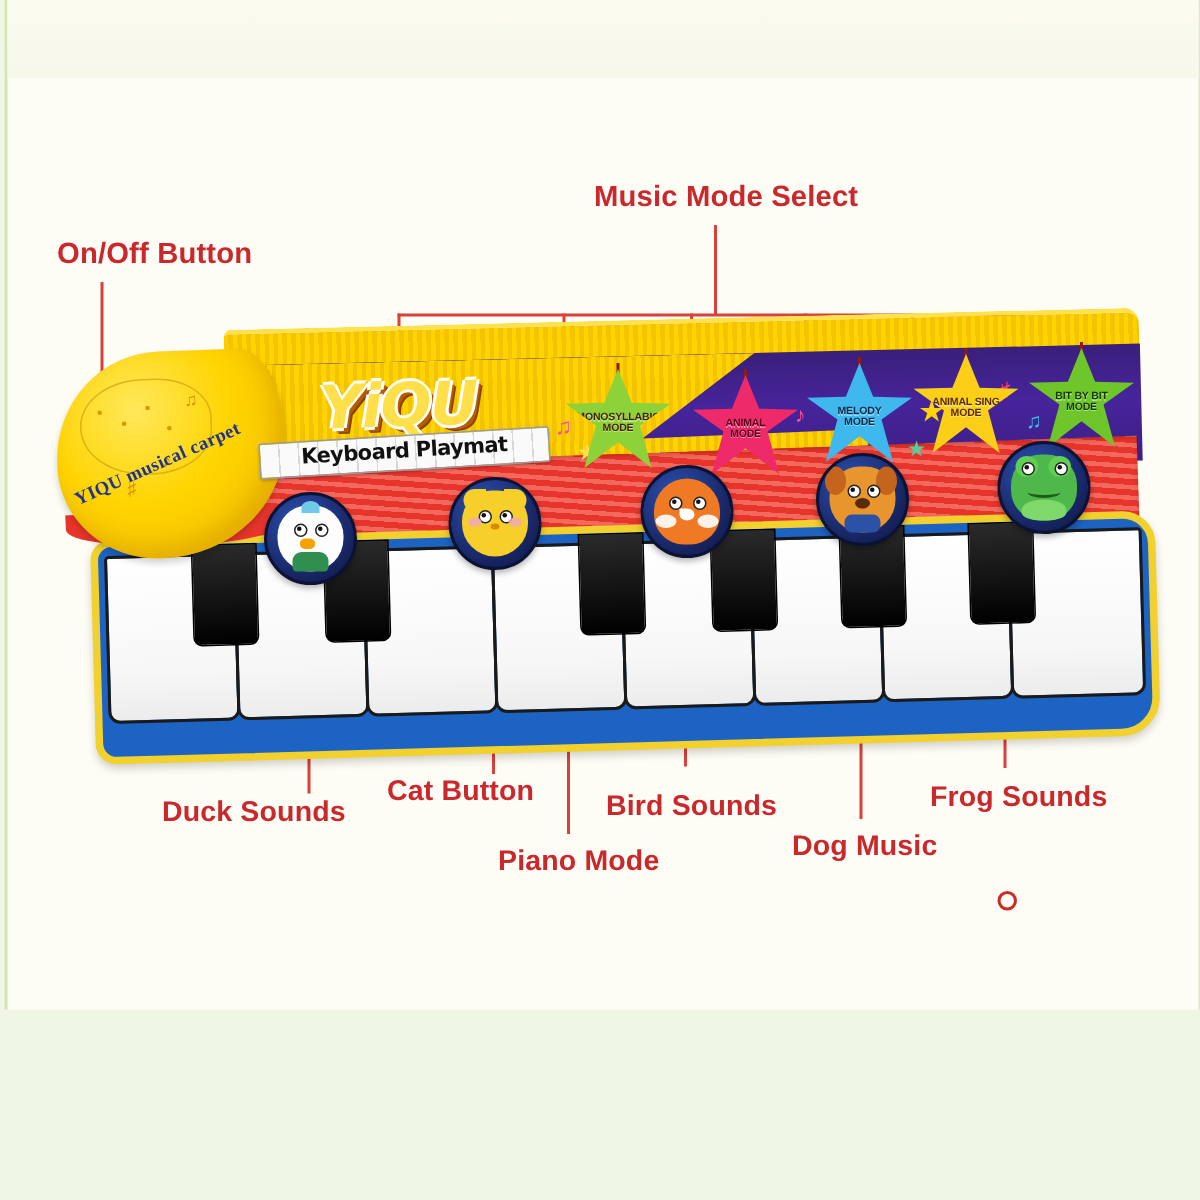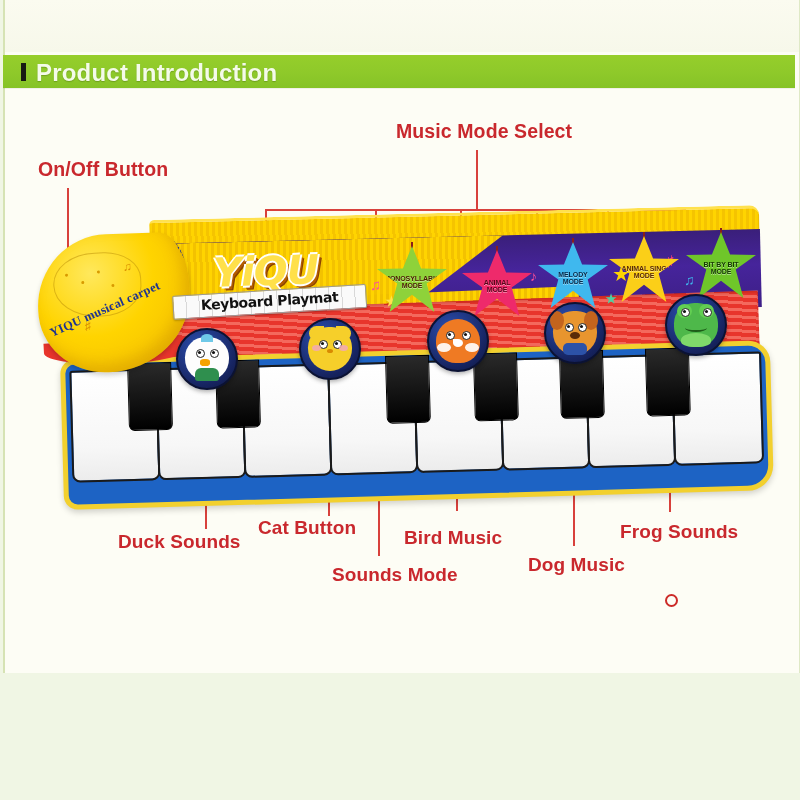--- a/index.html
+++ b/index.html
@@ -220,24 +220,20 @@
 </style>
 </head>
 <body>
 
 <div id="stage">
 
   <div class="page-panel">
     <div class="panel-top-strip"></div>
   </div>
 
-  <div class="title-bar">
-    <div class="tick"></div>
-    <div class="title-text">Product Introduction</div>
-  </div>
 
   <div class="lead-v" style="left:67px;top:188px;height:76px;"></div>
   <div class="lead-dot" style="left:64px;top:259px;"></div>
 
   <div class="lead-v" style="left:476px;top:150px;height:60px;"></div>
   <div class="lead-h" style="left:265px;top:209px;width:421px;"></div>
   <div class="lead-v" style="left:265px;top:209px;height:60px;"></div>
   <div class="lead-dot" style="left:262px;top:266px;"></div>
   <div class="lead-v" style="left:375px;top:209px;height:54px;"></div>
   <div class="lead-dot" style="left:372px;top:259px;"></div>
@@ -429,25 +425,25 @@
         </div>
       </div>
 
     </div>
   </div>
 
   <div class="ann" style="left:396px;top:120px;">Music Mode Select</div>
 
   <div class="ann" style="left:38px;top:158px;">On/Off Button</div>
 
-  <div class="ann sm" style="left:118px;top:531px;">Duck Sounds</div>
+  <div class="ann sm" style="left:108px;top:531px;">Duck Sounds</div>
 
   <div class="ann sm" style="left:258px;top:517px;">Cat Button</div>
 
-  <div class="ann sm" style="left:404px;top:527px;">Bird Music</div>
-
-  <div class="ann sm" style="left:332px;top:564px;">Sounds Mode</div>
+  <div class="ann sm" style="left:404px;top:527px;">Bird Sounds</div>
+
+  <div class="ann sm" style="left:332px;top:564px;">Piano Mode</div>
 
   <div class="ann sm" style="left:528px;top:554px;">Dog Music</div>
 
   <div class="ann sm" style="left:620px;top:521px;">Frog Sounds</div>
 
 </div>
 
 </body></html>

